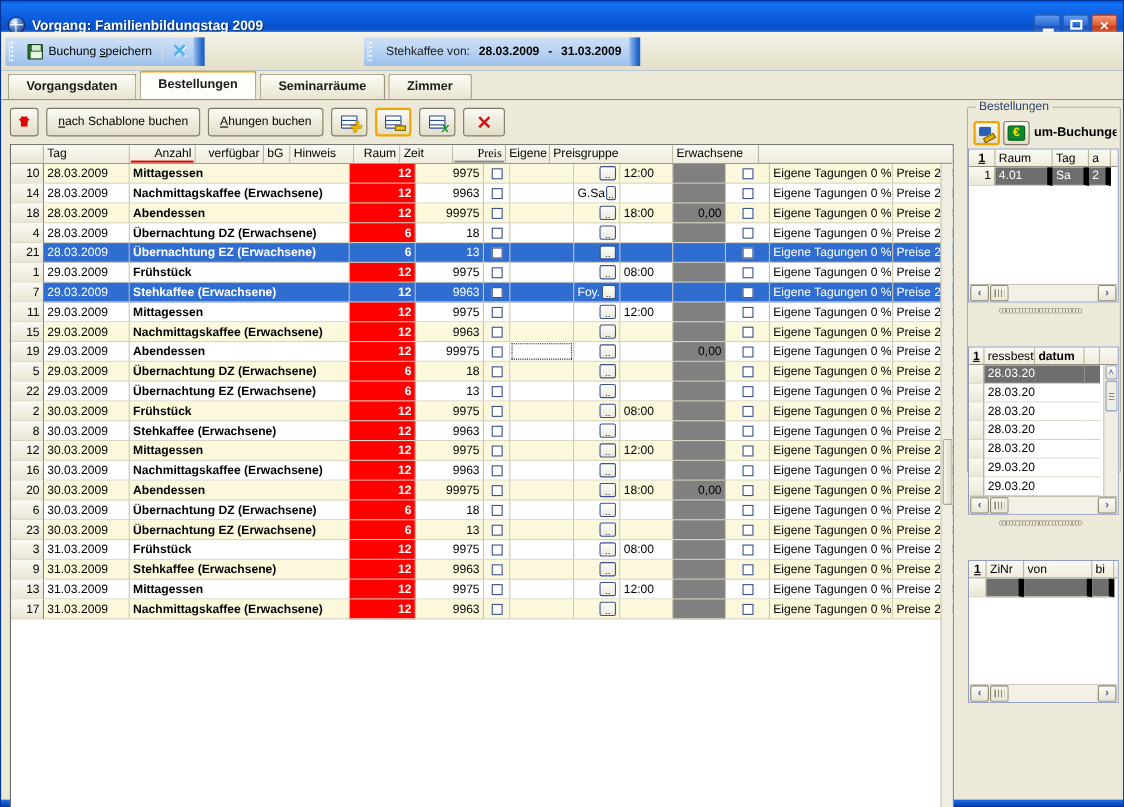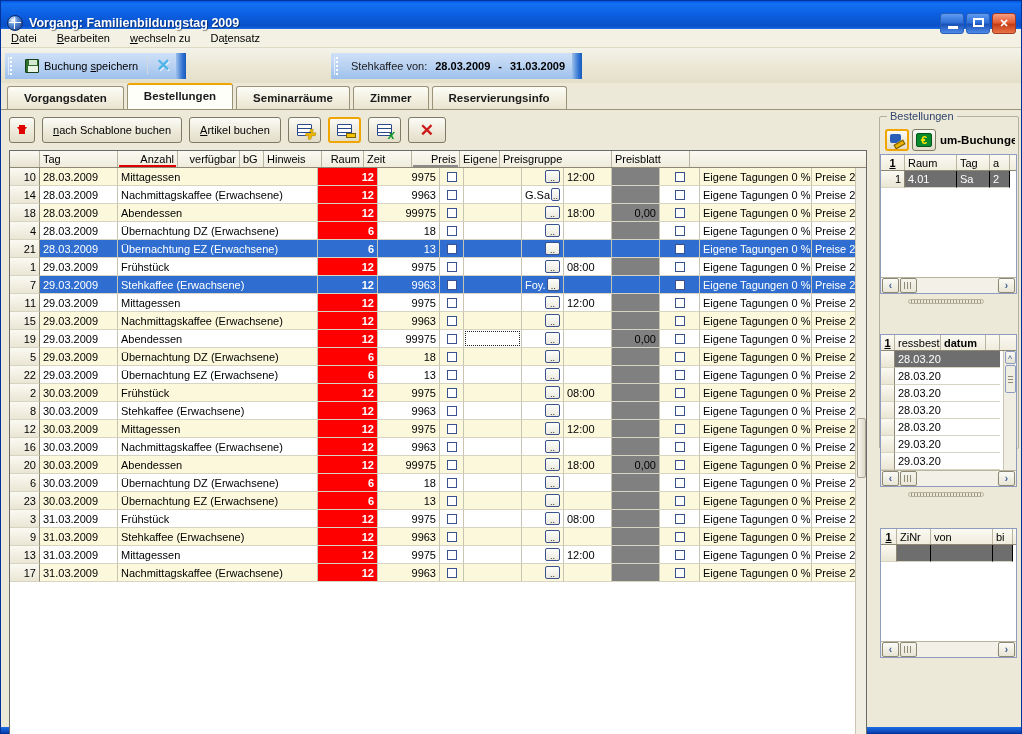--- a/index.html
+++ b/index.html
@@ -181,21 +181,21 @@
     padding:0 3px; overflow:hidden; white-space:nowrap; position:relative;
   }
   .grow .cell.ralign { justify-content:flex-end; }
   .grow .cell.center { justify-content:center; }
   .grow.alt .cell { background:#fbf8dc; }
   .grow .cell.rownum {
     background:linear-gradient(180deg,#fbfaf2 0%,#eae6d5 100%);
     justify-content:flex-end; border-right:1px solid #8c8873; color:#000;
   }
   .grow .cell.anzahl { background:#fe0000; color:#fff; font-weight:bold; justify-content:flex-end; }
-  .grow .cell.artikel { font-weight:normal; }
+  .grow .cell.artikel { font-weight:bold; }
   .grow .cell.preis { background:#808080; }
   .grow.sel .cell { background:#2f6ed0; color:#fff; }
   .grow.sel .cell.rownum { background:linear-gradient(180deg,#fbfaf2 0%,#eae6d5 100%); color:#000; }
   .grow.sel .cell.anzahl { background:#2f6ed0; color:#fff; }
   .grow.sel .cell.preis { background:#2f6ed0; }
   .chk { width:10px; height:10px; background:#fff; border:1px solid #39518c; display:inline-block; }
   .dotsbtn {
     width:15px; height:13px; border:1px solid #39518c; border-radius:2px;
     background:linear-gradient(180deg,#fdfdfb 0%,#eceade 100%);
     font-size:9px; color:#1a1a1a; display:flex; align-items:flex-end; justify-content:center;
@@ -253,21 +253,21 @@
     border:1px solid #8f9bbf; background:#fff; overflow:hidden;
     display:flex; flex-direction:column;
   }
   .mt-head { height:16px; flex:0 0 16px; display:flex;
     background:linear-gradient(180deg,#fbfaf2 0%,#efecdd 100%); border-bottom:1px solid #8c8873; }
   .mt-head .mh { border-right:1px solid #b9b4a0; font-size:11px; padding:0 3px;
     display:flex; align-items:center; white-space:nowrap; overflow:hidden; }
   .mt-head .mh.n { justify-content:center; font-weight:bold; text-decoration:underline; }
   .mt-body { flex:1 1 auto; position:relative; overflow:hidden; background:#fff; }
   .mt-row { height:17px; display:flex; }
-  .mt-row .mc { border-right:1px solid #000000; border-bottom:1px solid #d8d4c2;
+  .mt-row .mc { border-right:5px solid #000000; border-bottom:1px solid #d8d4c2;
     font-size:11px; padding:0 3px; display:flex; align-items:center; white-space:nowrap; overflow:hidden; }
   .mt-row .mc.n { justify-content:flex-end; background:linear-gradient(180deg,#fbfaf2 0%,#eae6d5 100%); border-right:1px solid #8c8873;}
   .mt-row.darksel .mc:not(.n) { background:#6e6e6e; color:#fff; }
   .mt-hs { height:16px; flex:0 0 16px; display:flex; align-items:center;
     background:linear-gradient(180deg,#f6f5ee 0%,#e9e6d6 100%); border-top:1px solid #b9b4a0; }
   .mt-vs { position:absolute; right:0; top:0; bottom:0; width:13px;
     background:#f0eee2; border-left:1px solid #c9c5b2; }
   .mt-vs .b { height:13px; margin:0 auto; width:11px;
     background:linear-gradient(180deg,#fbfbf7,#e4e1d0); border:1px solid #8c9bc4; border-radius:2px;
     display:flex;align-items:center;justify-content:center;color:#3b5a96;font-size:8px; }
@@ -314,26 +314,20 @@
         </div>
       <div class="win-btn">
           <span class="sq"></span>
         </div>
       <div class="win-btn close">
           <span class="g">✕</span>
         </div>
     </div>
   </div>
 
-  <div id="menubar">
-    <div class="mi"><u>D</u><span>atei</span></div>
-    <div class="mi"><u>B</u><span>earbeiten</span></div>
-    <div class="mi"><u>w</u><span>echseln zu</span></div>
-    <div class="mi">Da<u>t</u><span>ensatz</span></div>
-  </div>
 
   <div id="toolbar">
     <div class="tb-band">
       <div class="grip"></div>
       <div class="tb-item">
         <span class="save-icon"></span>
         <span>Buchung <u>s</u>peichern</span>
       </div>
       <div class="vsep"></div>
       <div class="x-icon">✕</div>
@@ -350,38 +344,37 @@
       </div>
       <div class="endcap"></div>
     </div>
   </div>
 
   <div id="tabstrip">
     <div class="tab">Vorgangsdaten</div>
     <div class="tab active">Bestellungen</div>
     <div class="tab">Seminarräume</div>
     <div class="tab">Zimmer</div>
-    <div class="tab">Reservierungsinfo</div>
   </div>
 
   <div id="client">
 
     <div id="left-pane">
 
       <div id="grid-tools">
         <div class="gbtn icononly" style="width:26px;">
           <span class="arrow-down"></span>
         </div>
         <div class="gbtn">
           <u>n</u>
             <span>ach Schablone buchen</span>
         </div>
         <div class="gbtn">
           <u>A</u>
-            <span>rtikel buchen</span>
+            <span>hungen buchen</span>
         </div>
         <div class="gbtn icononly">
           <span class="mini-grid">
               <i class="badge-plus">✚</i>
             </span>
         </div>
         <div class="gbtn icononly selected">
           <span class="mini-grid">
               <i class="badge-minus"></i>
             </span>
@@ -399,24 +392,24 @@
       <div id="grid-wrap">
         <div id="grid-head">
             <div class="hc num ralign" style="width: 30px; flex: 0 0 30px;"></div>
             <div class="hc" style="width: 78px; flex: 0 0 78px;">Tag</div>
             <div class="hc ralign uline-red" style="width: 60px; flex: 0 0 60px;">Anzahl</div>
             <div class="hc ralign" style="width: 62px; flex: 0 0 62px;">verfügbar</div>
             <div class="hc" style="width: 24px; flex: 0 0 24px;">bG</div>
             <div class="hc" style="width: 58px; flex: 0 0 58px;">Hinweis</div>
             <div class="hc ralign" style="width: 42px; flex: 0 0 42px;">Raum</div>
             <div class="hc" style="width: 48px; flex: 0 0 48px;">Zeit</div>
-            <div class="hc ralign uline-gray" style="width: 48px; flex: 0 0 48px;">Preis</div>
+            <div class="hc ralign uline-gray" style="width: 48px; flex: 0 0 48px; font-family: Liberation Serif, serif;">Preis</div>
             <div class="hc" style="width: 40px; flex: 0 0 40px;">Eigene</div>
             <div class="hc" style="width: 112px; flex: 0 0 112px;">Preisgruppe</div>
-            <div class="hc" style="width: 78px; flex: 0 0 78px;">Preisblatt</div>
+            <div class="hc" style="width: 78px; flex: 0 0 78px;">Erwachsene</div>
           </div>
         <div id="grid-body">
           <div class="grow alt">
               <div class="cell rownum ralign" style="width: 30px; flex: 0 0 30px;">10</div>
               <div class="cell" style="width: 78px; flex: 0 0 78px;">28.03.2009</div>
               <div class="cell artikel" style="width: 200px; flex: 0 0 200px;">Mittagessen</div>
               <div class="cell anzahl ralign" style="width: 60px; flex: 0 0 60px;">12</div>
               <div class="cell ralign" style="width: 62px; flex: 0 0 62px;">9975</div>
               <div class="cell center" style="width: 24px; flex: 0 0 24px;">
                 <span class="chk"></span>

